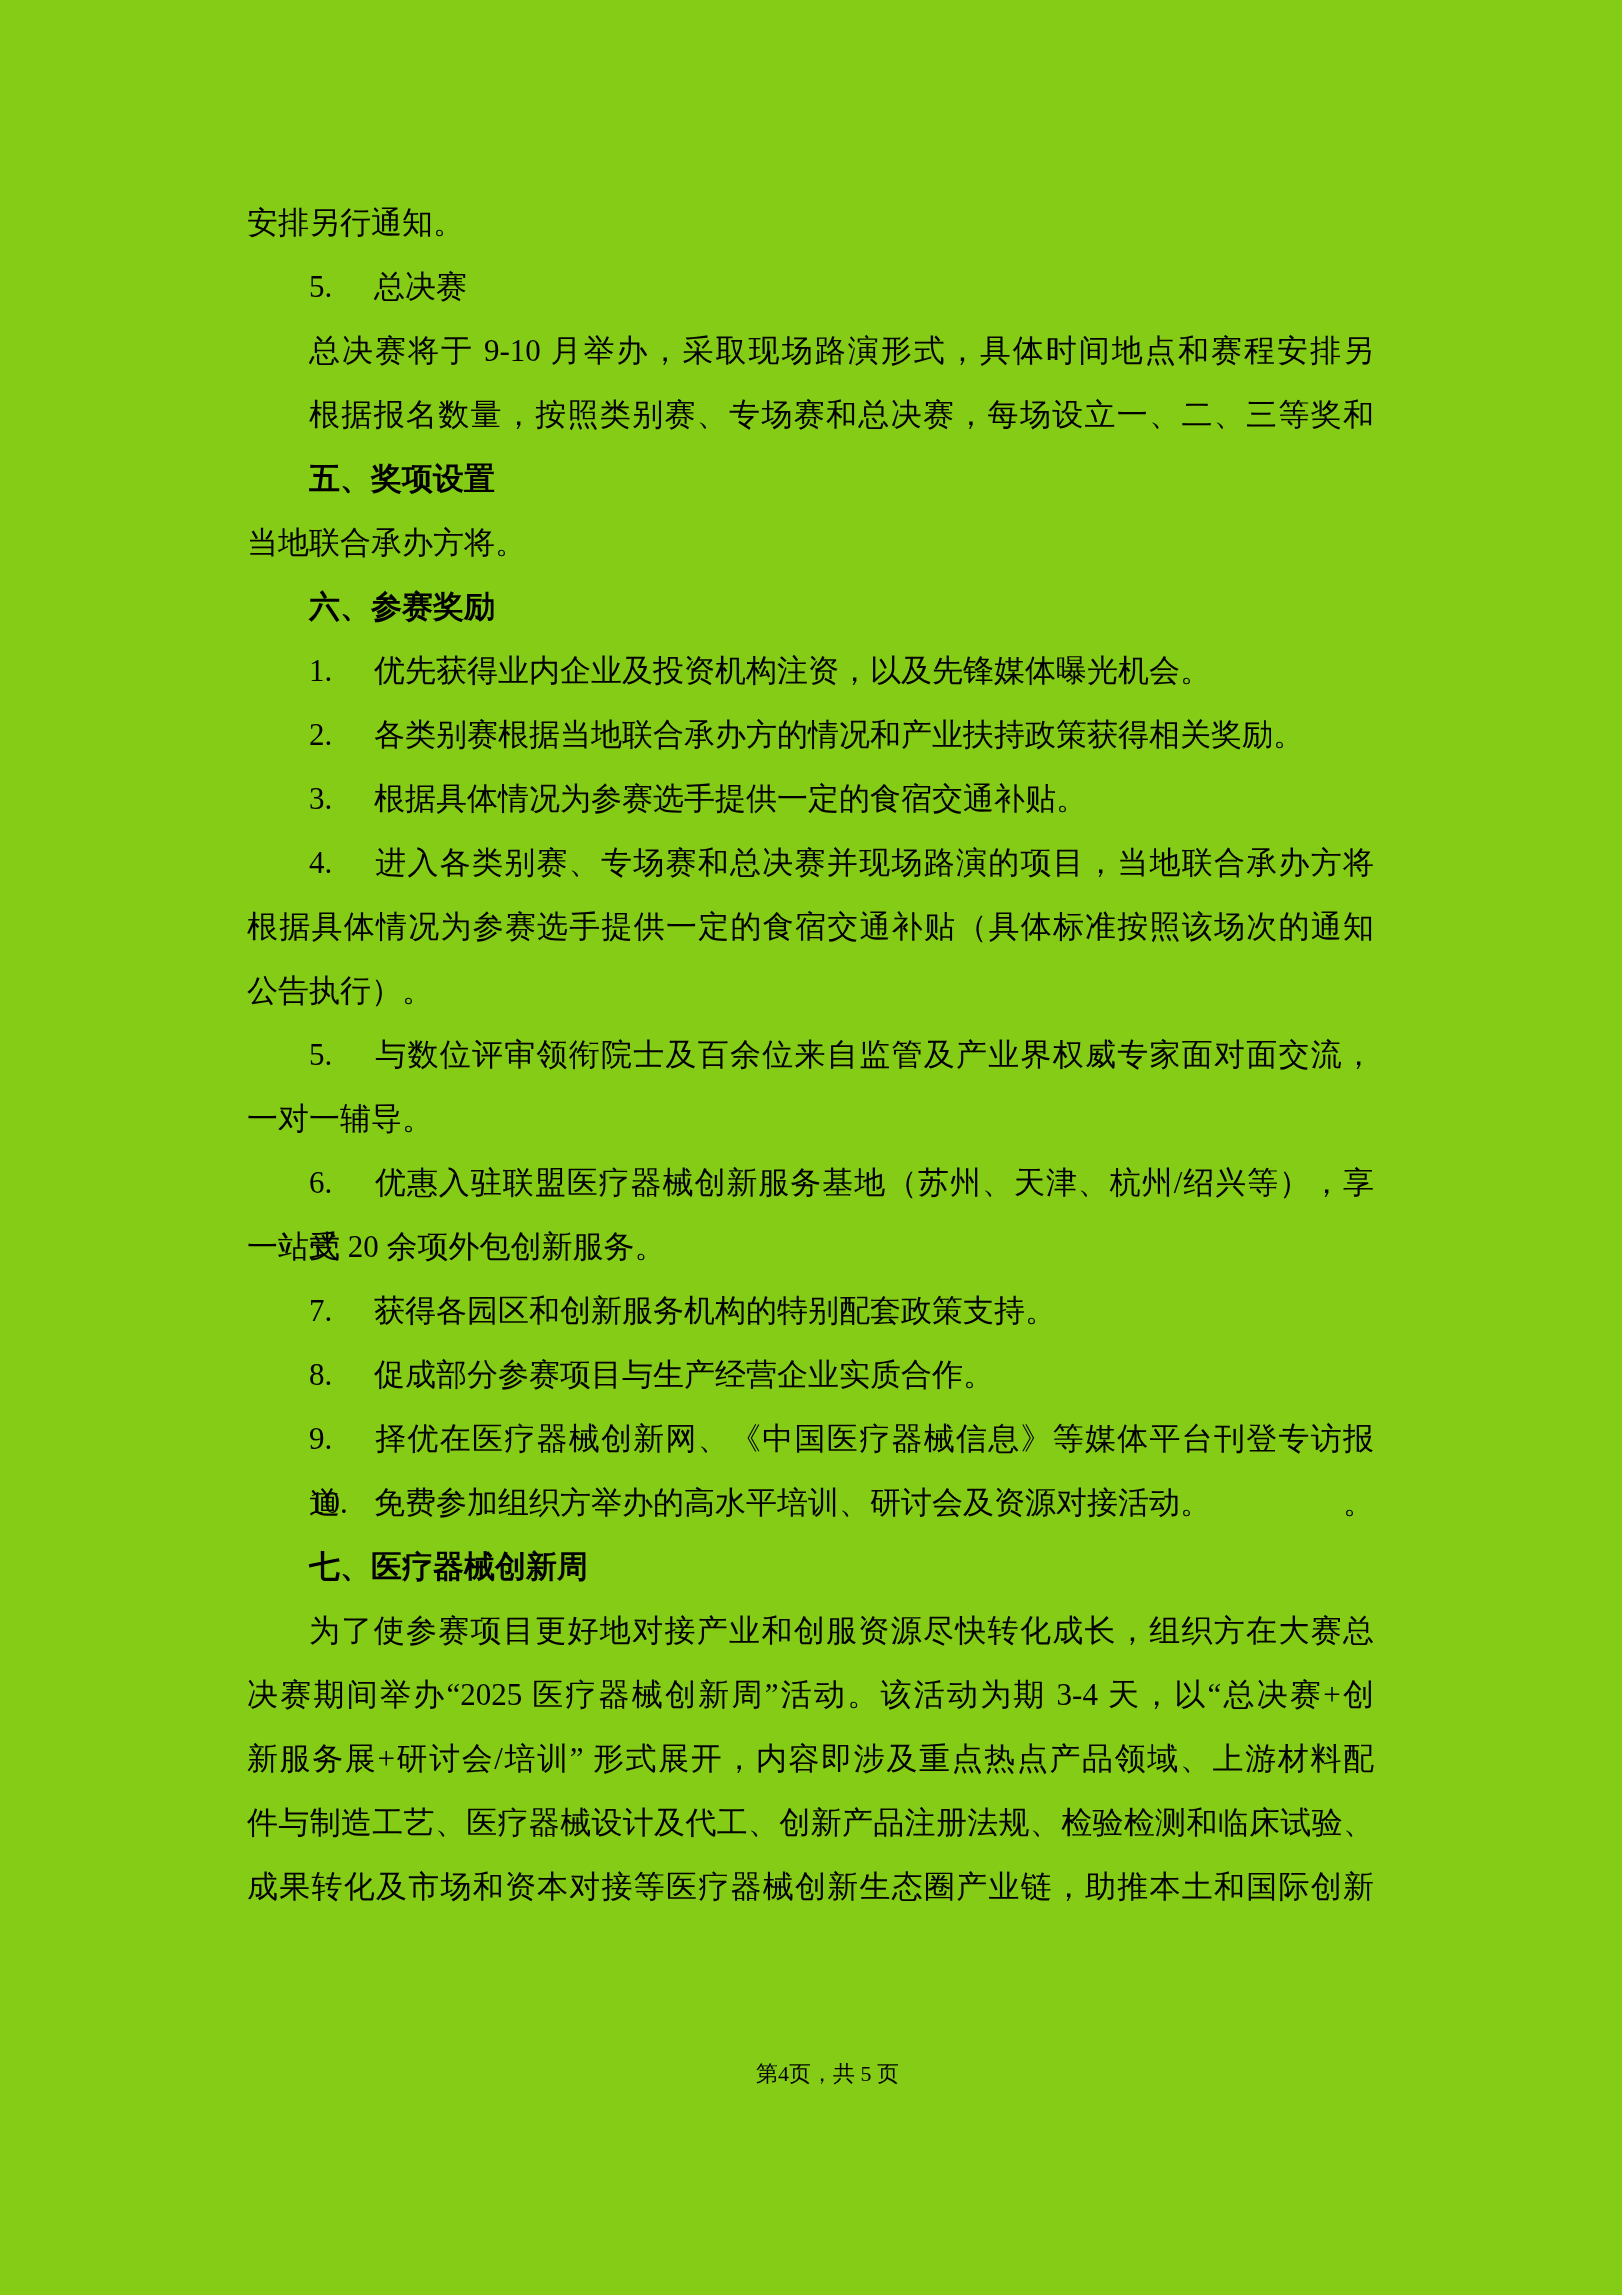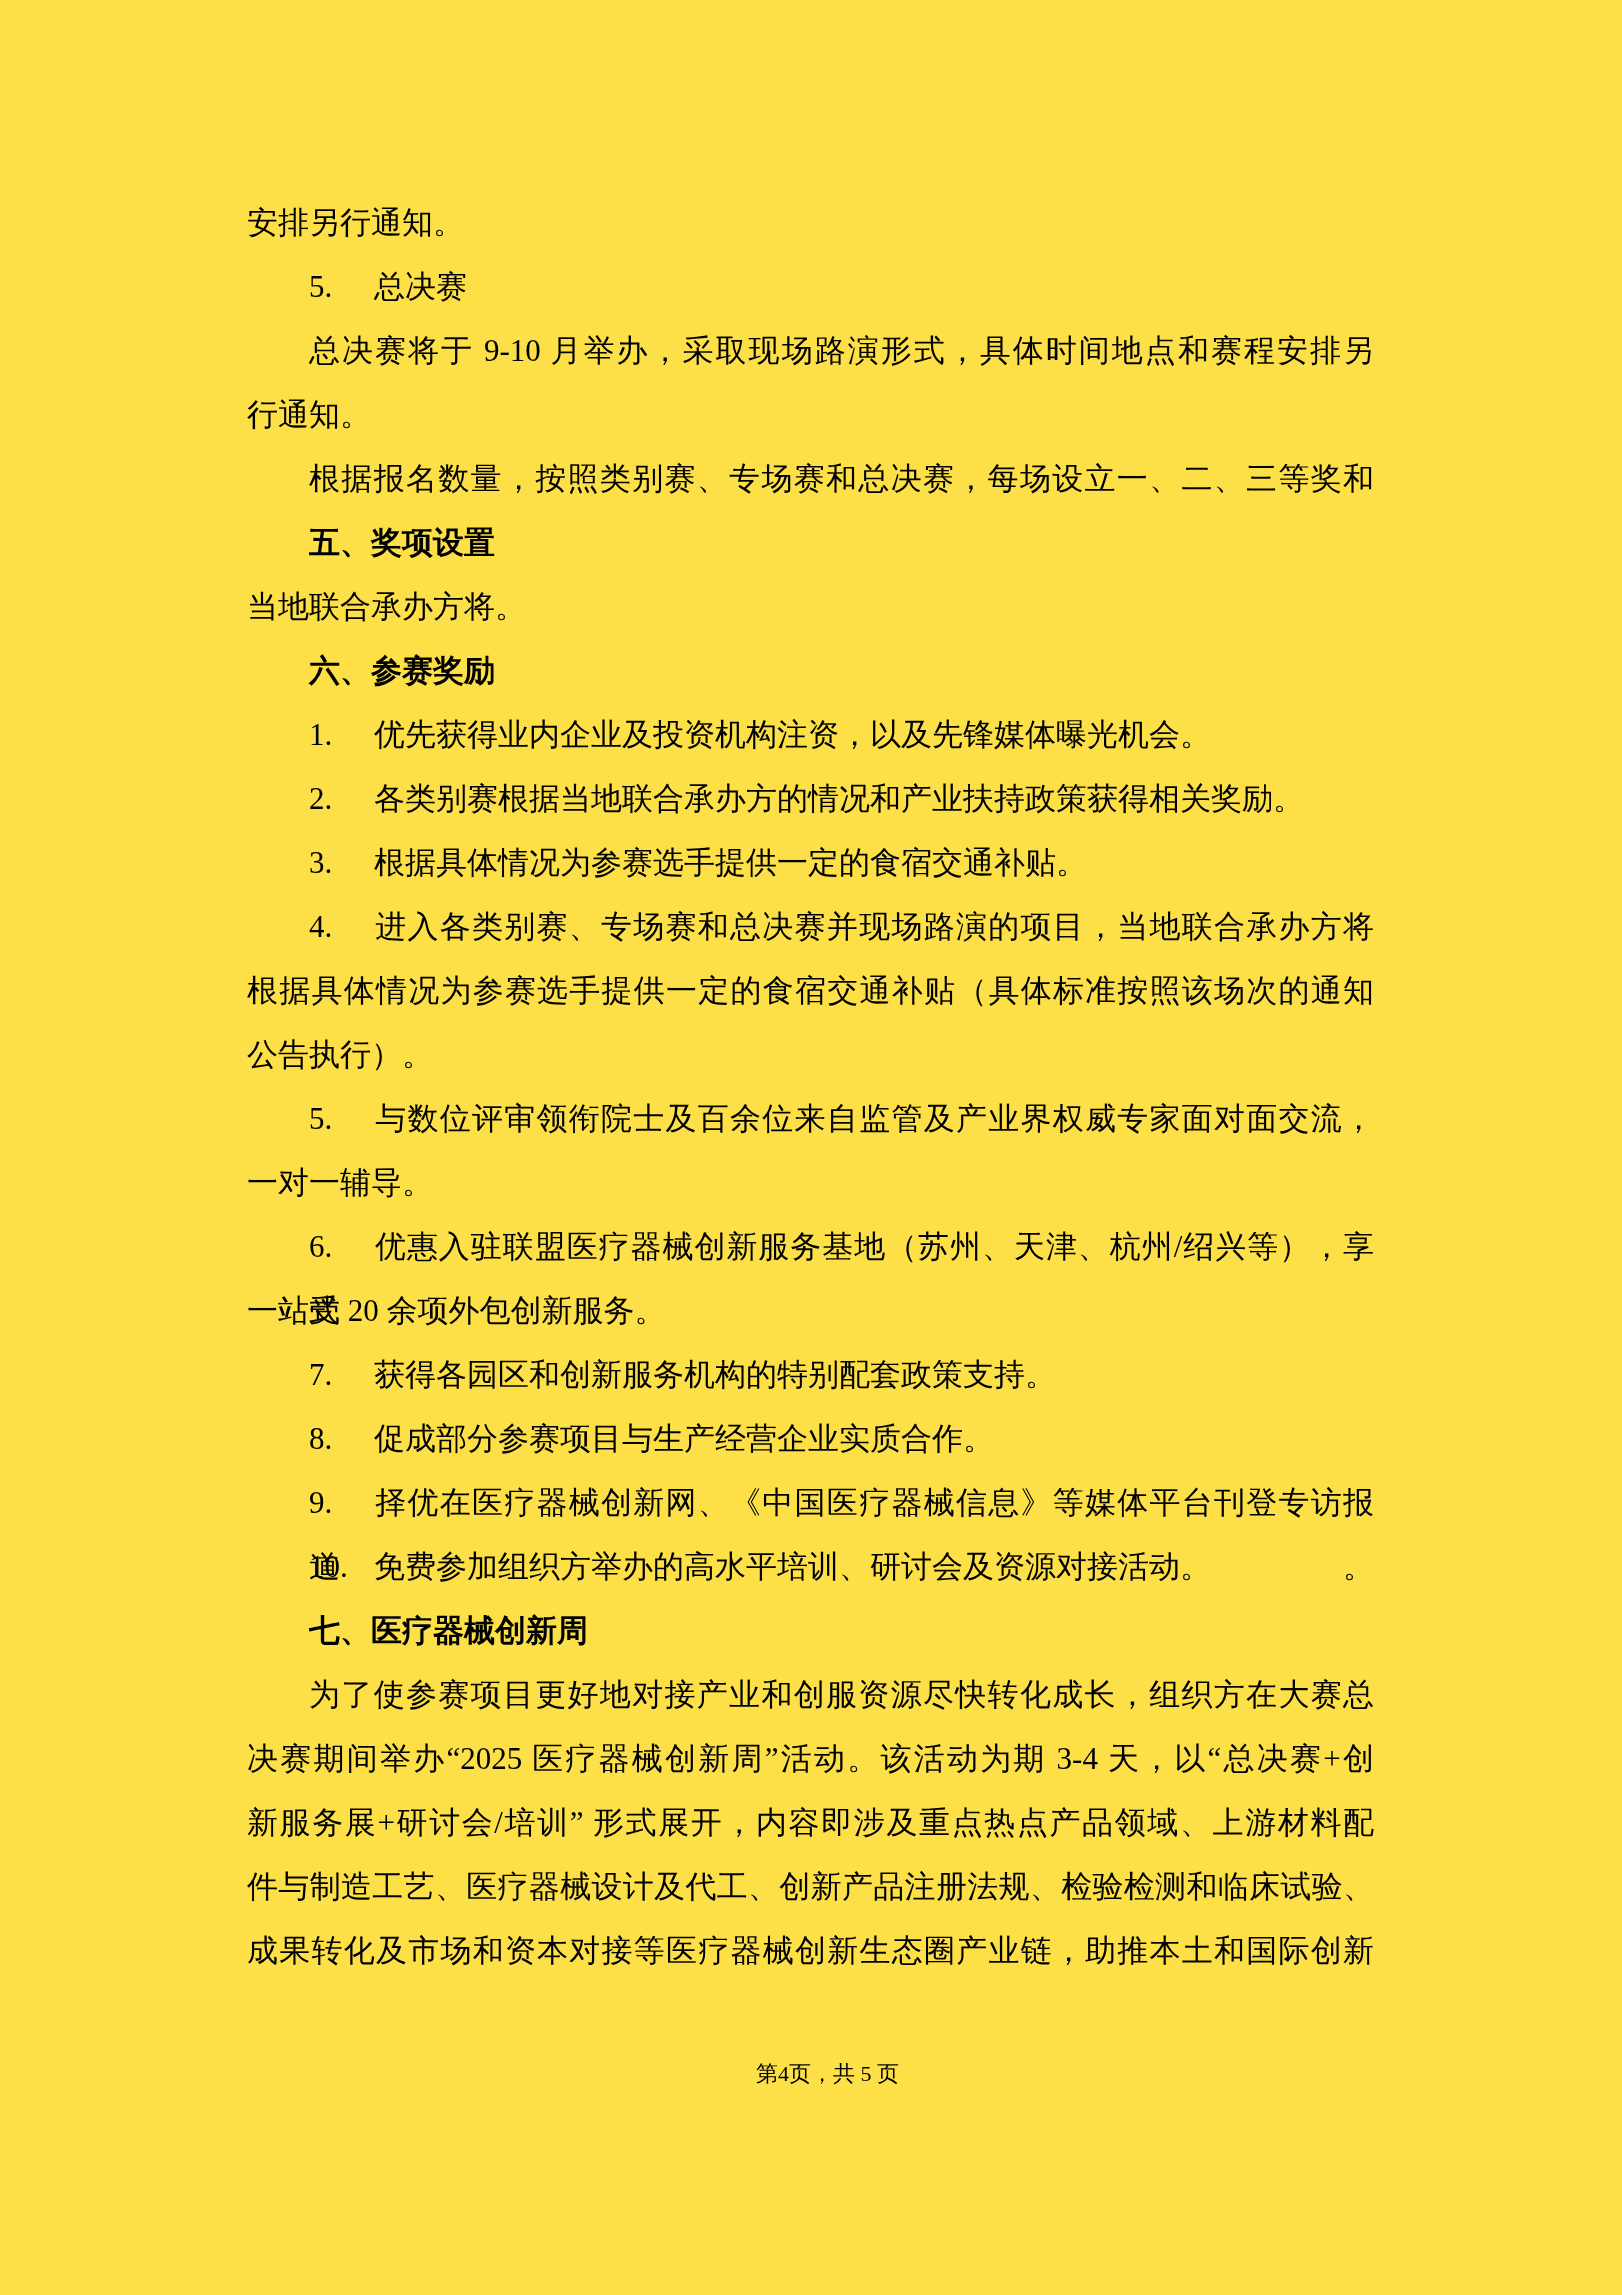--- a/index.html
+++ b/index.html
@@ -1,20 +1,20 @@
 <!DOCTYPE html>
 <html style="font-size:10.5px"><head>
 <meta charset="utf-8">
 <style>
   html, body { margin: 0; padding: 0; background: #e8e8e8; }
   .page {
     position: relative;
     width: 1623px;
     height: 2295px;
-    background: #fde047;
+    background: #84cc16;
     overflow: hidden;
     font-family: "Liberation Serif", "DejaVu Serif", serif;
     color: #000000;
   }
   .content {
     position: absolute;
     left: 247px;
     top: 191px;
     width: 1127px;
   }
@@ -54,21 +54,20 @@
 
 <div class="page">
   <div class="content">
 
     <div class="line body">安排另行通知。</div>
 
     <div class="line list"><span class="marker">5.</span><span>总决赛</span></div>
 
     <div class="line body indent fill">总决赛将于 9-10 月举办，采取现场路演形式，具体时间地点和赛程安排另</div>
 
-    <div class="line body">行通知。</div>
 
     <div class="line body indent fill">根据报名数量，按照类别赛、专场赛和总决赛，每场设立一、二、三等奖和</div>
 
     <div class="line heading">五、奖项设置</div>
 
     <div class="line body">当地联合承办方将。</div>
 
     <div class="line heading">六、参赛奖励</div>
 
 

